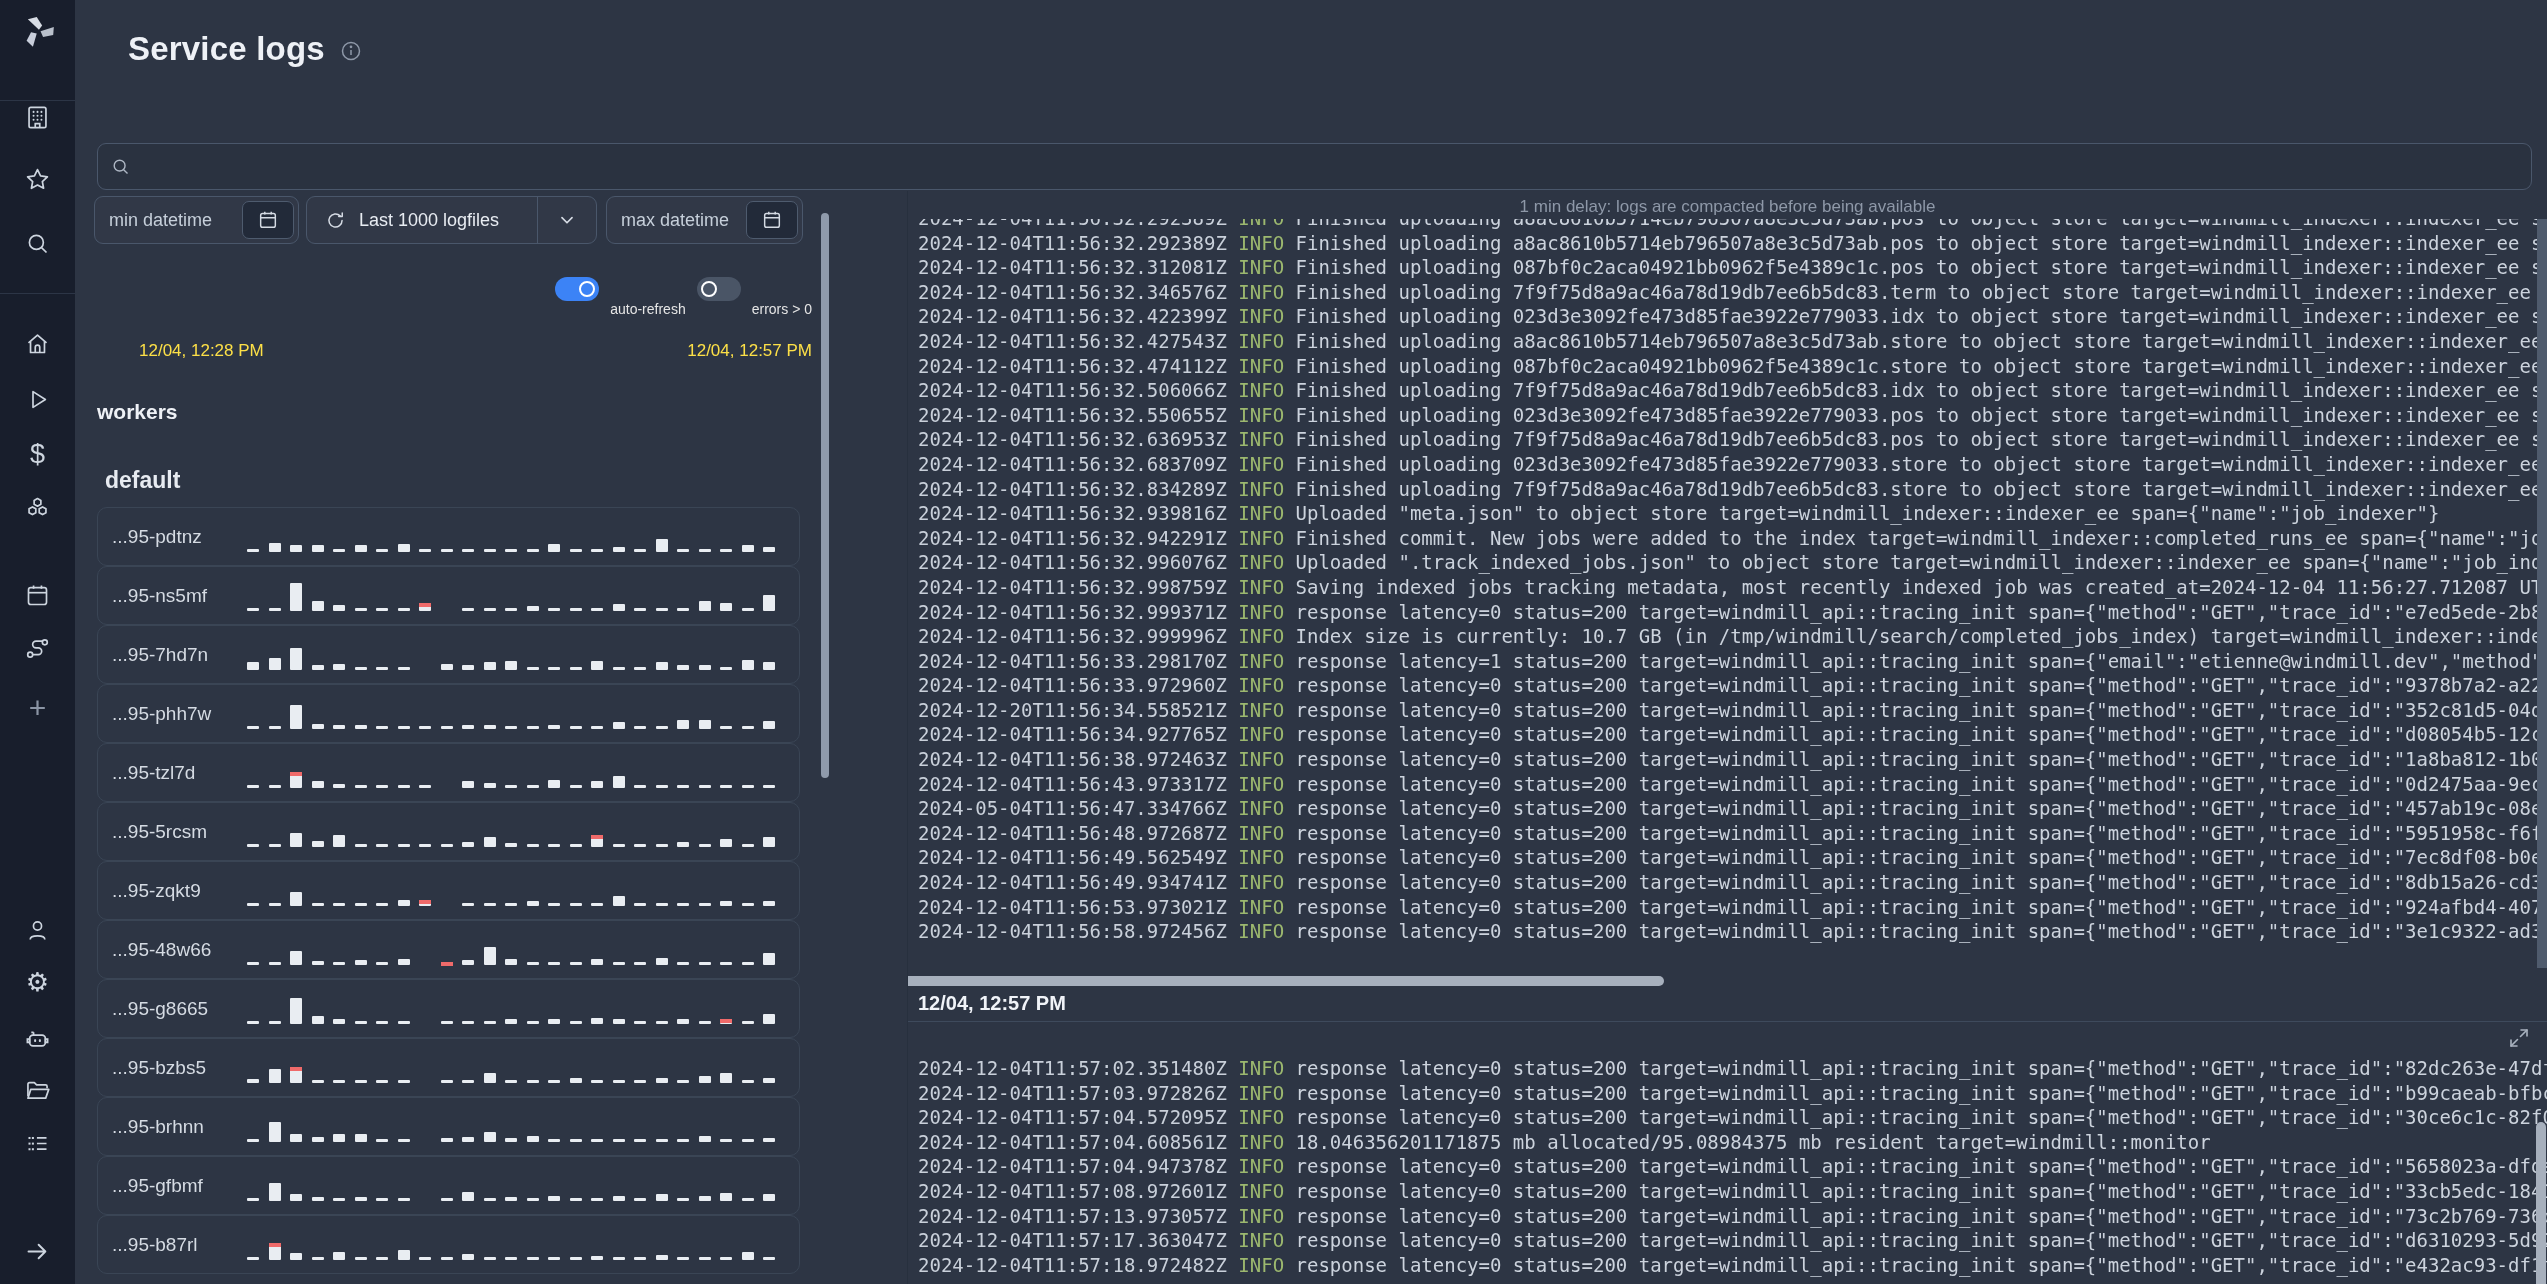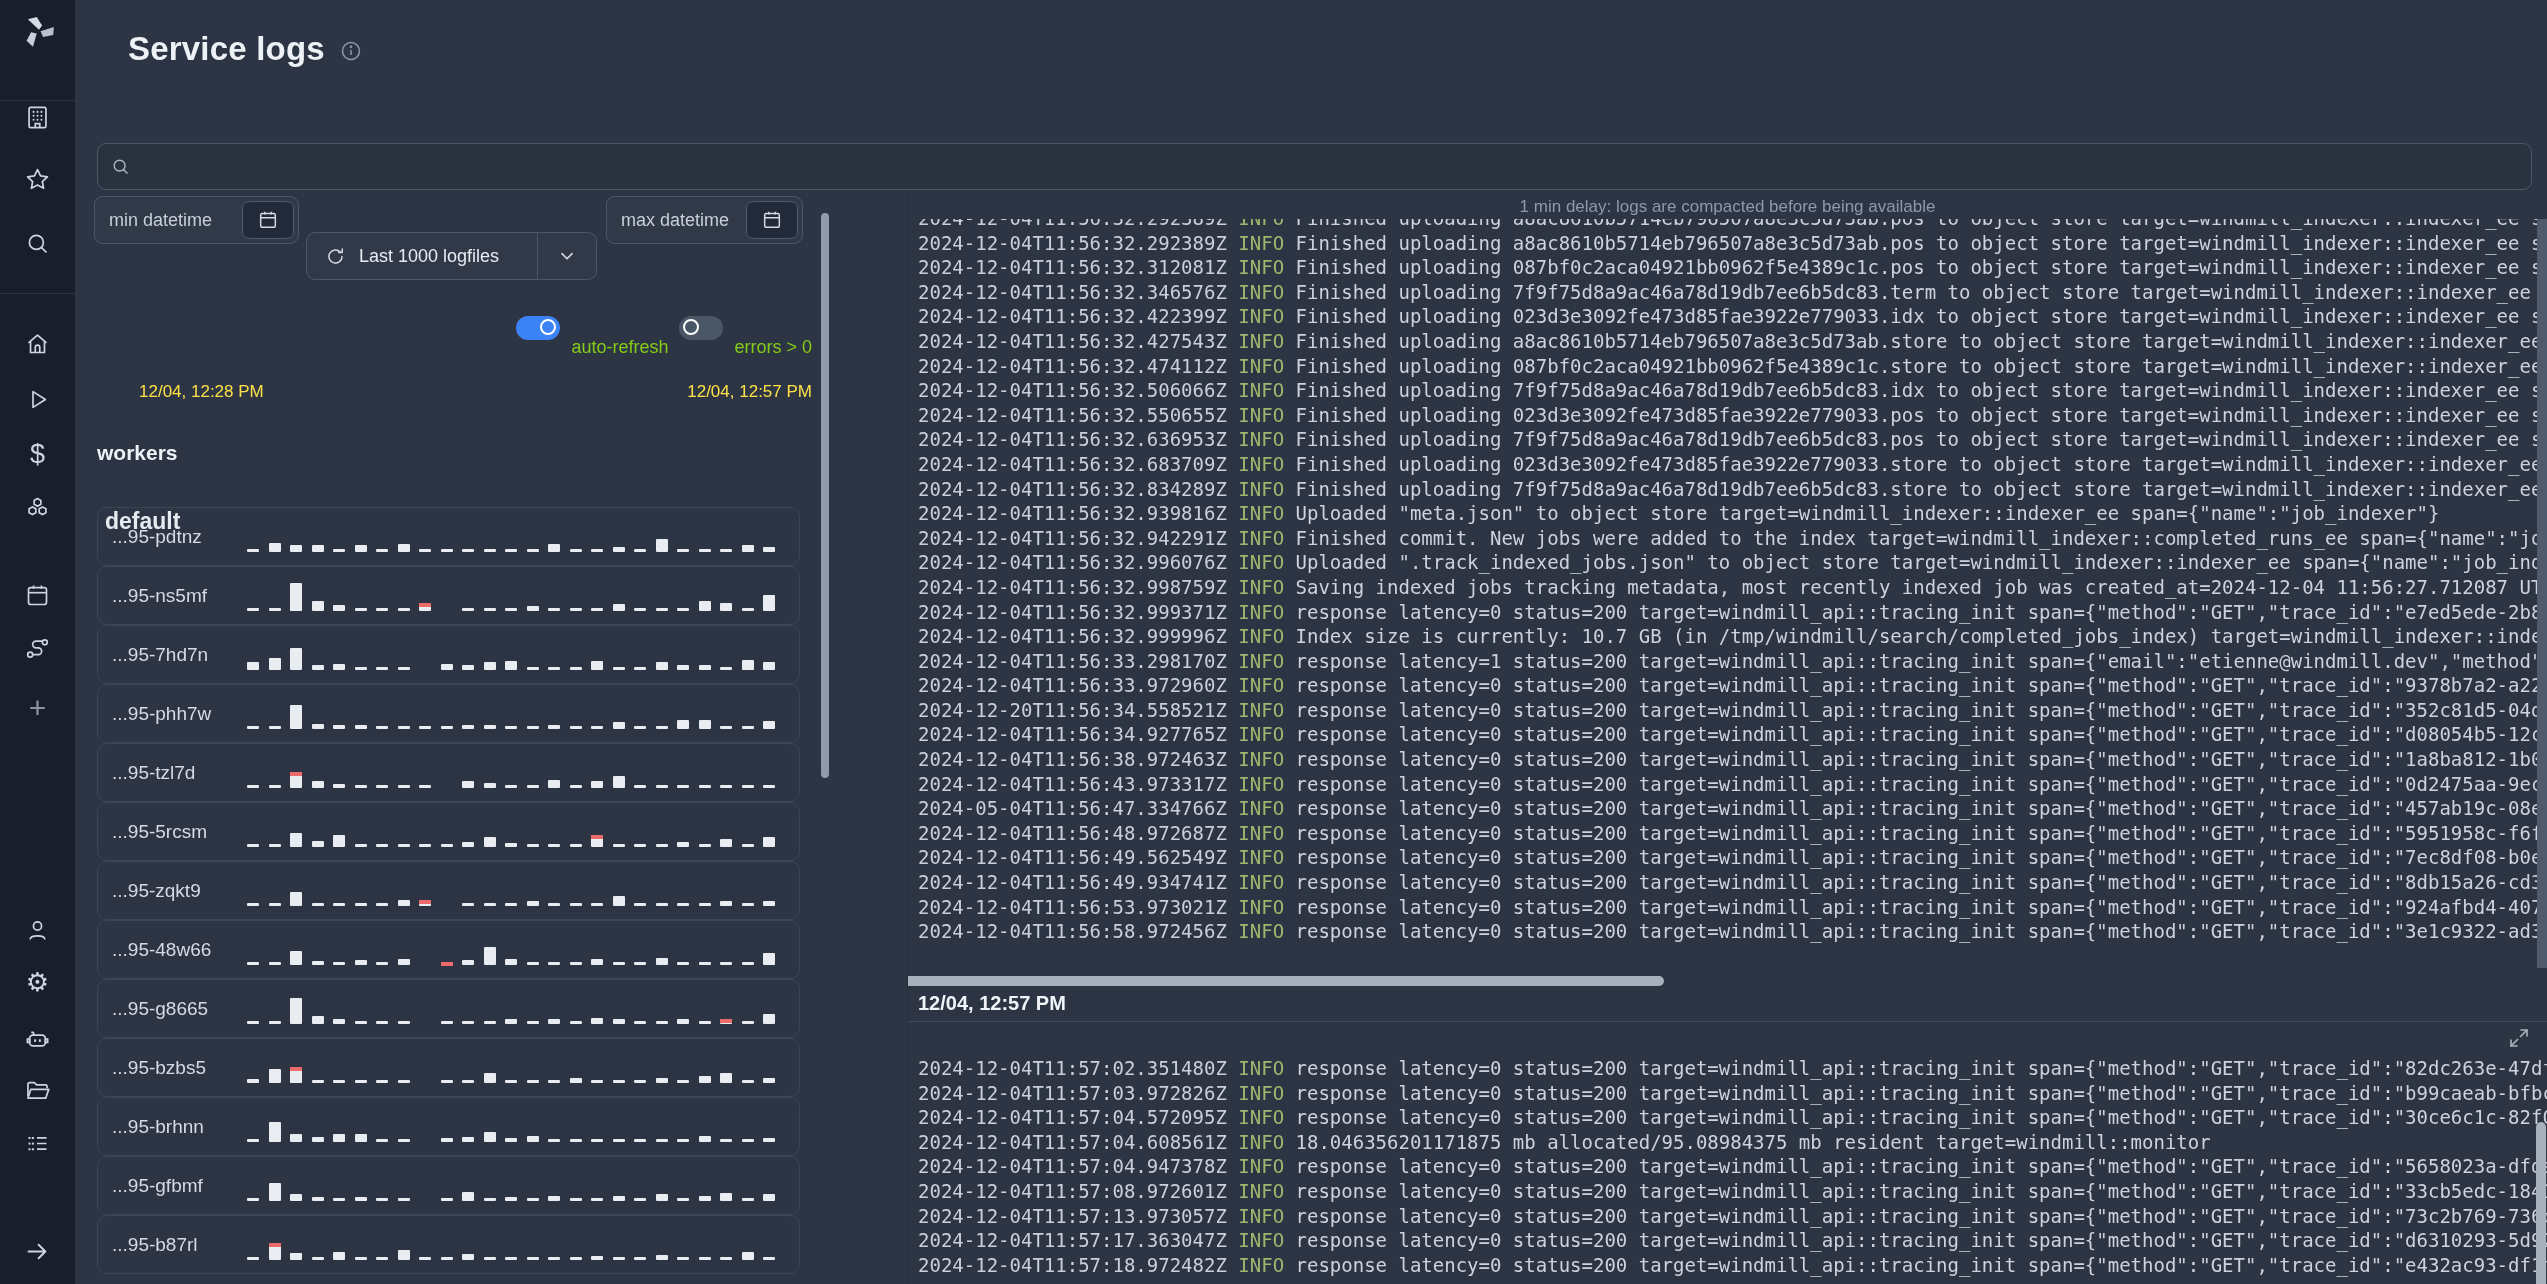--- a/index.html
+++ b/index.html
@@ -29,31 +29,31 @@
 
   
   .left-col { position:absolute; left:0; top:191px; width:757px; bottom:0; }
   .filters-row { display:flex; margin-left:19px; margin-top:5px; }
   .dt-field { position:relative; width:205px; height:48px; border:1px solid #4a576b; border-radius:9px;
     display:flex; align-items:center; padding-left:14px; color:#c6cfda; font-size:18px; overflow:hidden; background:rgba(255,255,255,.02); cursor:text; }
   .dt-field.max { width:197px; margin-left:9px; }
   .cal-btn { position:absolute; right:4px; top:4px; width:52px; height:38px; background:#222a39;
     border:1px solid #4e5b6e; border-radius:7px; display:flex; align-items:center; justify-content:center; cursor:pointer; }
   .logfiles { width:291px; height:48px; margin-left:7px; border:1px solid #4a576b; border-radius:9px;
-    display:flex; background:rgba(255,255,255,.02); overflow:hidden;margin-top:36px; }
+    display:flex; background:rgba(255,255,255,.02); overflow:hidden; }
   .logfiles .main-part { flex:1; display:flex; align-items:center; gap:13px; padding-left:18px; height:100%; cursor:pointer;
     color:#e8ecf2; font-size:18px; font-weight:500; border-right:1px solid #4a576b; }
   .logfiles .chev-part { width:58px; height:100%; display:flex; align-items:center; justify-content:center; cursor:pointer; }
 
   .toggles-row { display:flex; align-items:center; justify-content:flex-end; margin:17px 20px 0 0; gap:11px; }
   .toggle { position:relative; width:44px; height:24px; border-radius:12px; cursor:pointer; }
   .toggle .knob { position:absolute; top:3.5px; width:16px; height:16px; border-radius:50%; border:2.5px solid #fff; }
   .toggle.on { background:#3c83f6; } .toggle.on .knob { right:4px; }
   .toggle.off { background:#4a5566; } .toggle.off .knob { left:4px; }
-  .toggle-label { color:#84cc16; font-size:18px;margin-top:40px; }
+  .toggle-label { color:#e5e5e5; font-size:14px;margin-top:40px; }
 
   .range-row { display:flex; justify-content:space-between; margin:24px 20px 0 64px; color:#fde047; font-size:17px; }
 
   .workers-h { margin:39px 0 0 22px; font-size:21px; font-weight:700; color:#eef1f6; }
   .group-h { margin:43px 0 0 30px; font-size:23px; font-weight:700; color:#e7ebf1; }
 
   .worker-list { position:absolute; left:22px; top:316px; width:703px; bottom:-20px; overflow:hidden; }
   .worker-row { height:59px; border:1px solid #3a4555; border-radius:10px; display:flex; align-items:stretch; cursor:pointer; }
   .worker-name { width:149px; display:flex; align-items:center; padding-left:14px; color:#d5dbe3; font-size:19px; }
   .worker-chart { flex:1; display:flex; align-items:flex-end; gap:9.5px; padding:0 8px 13px 0; }

